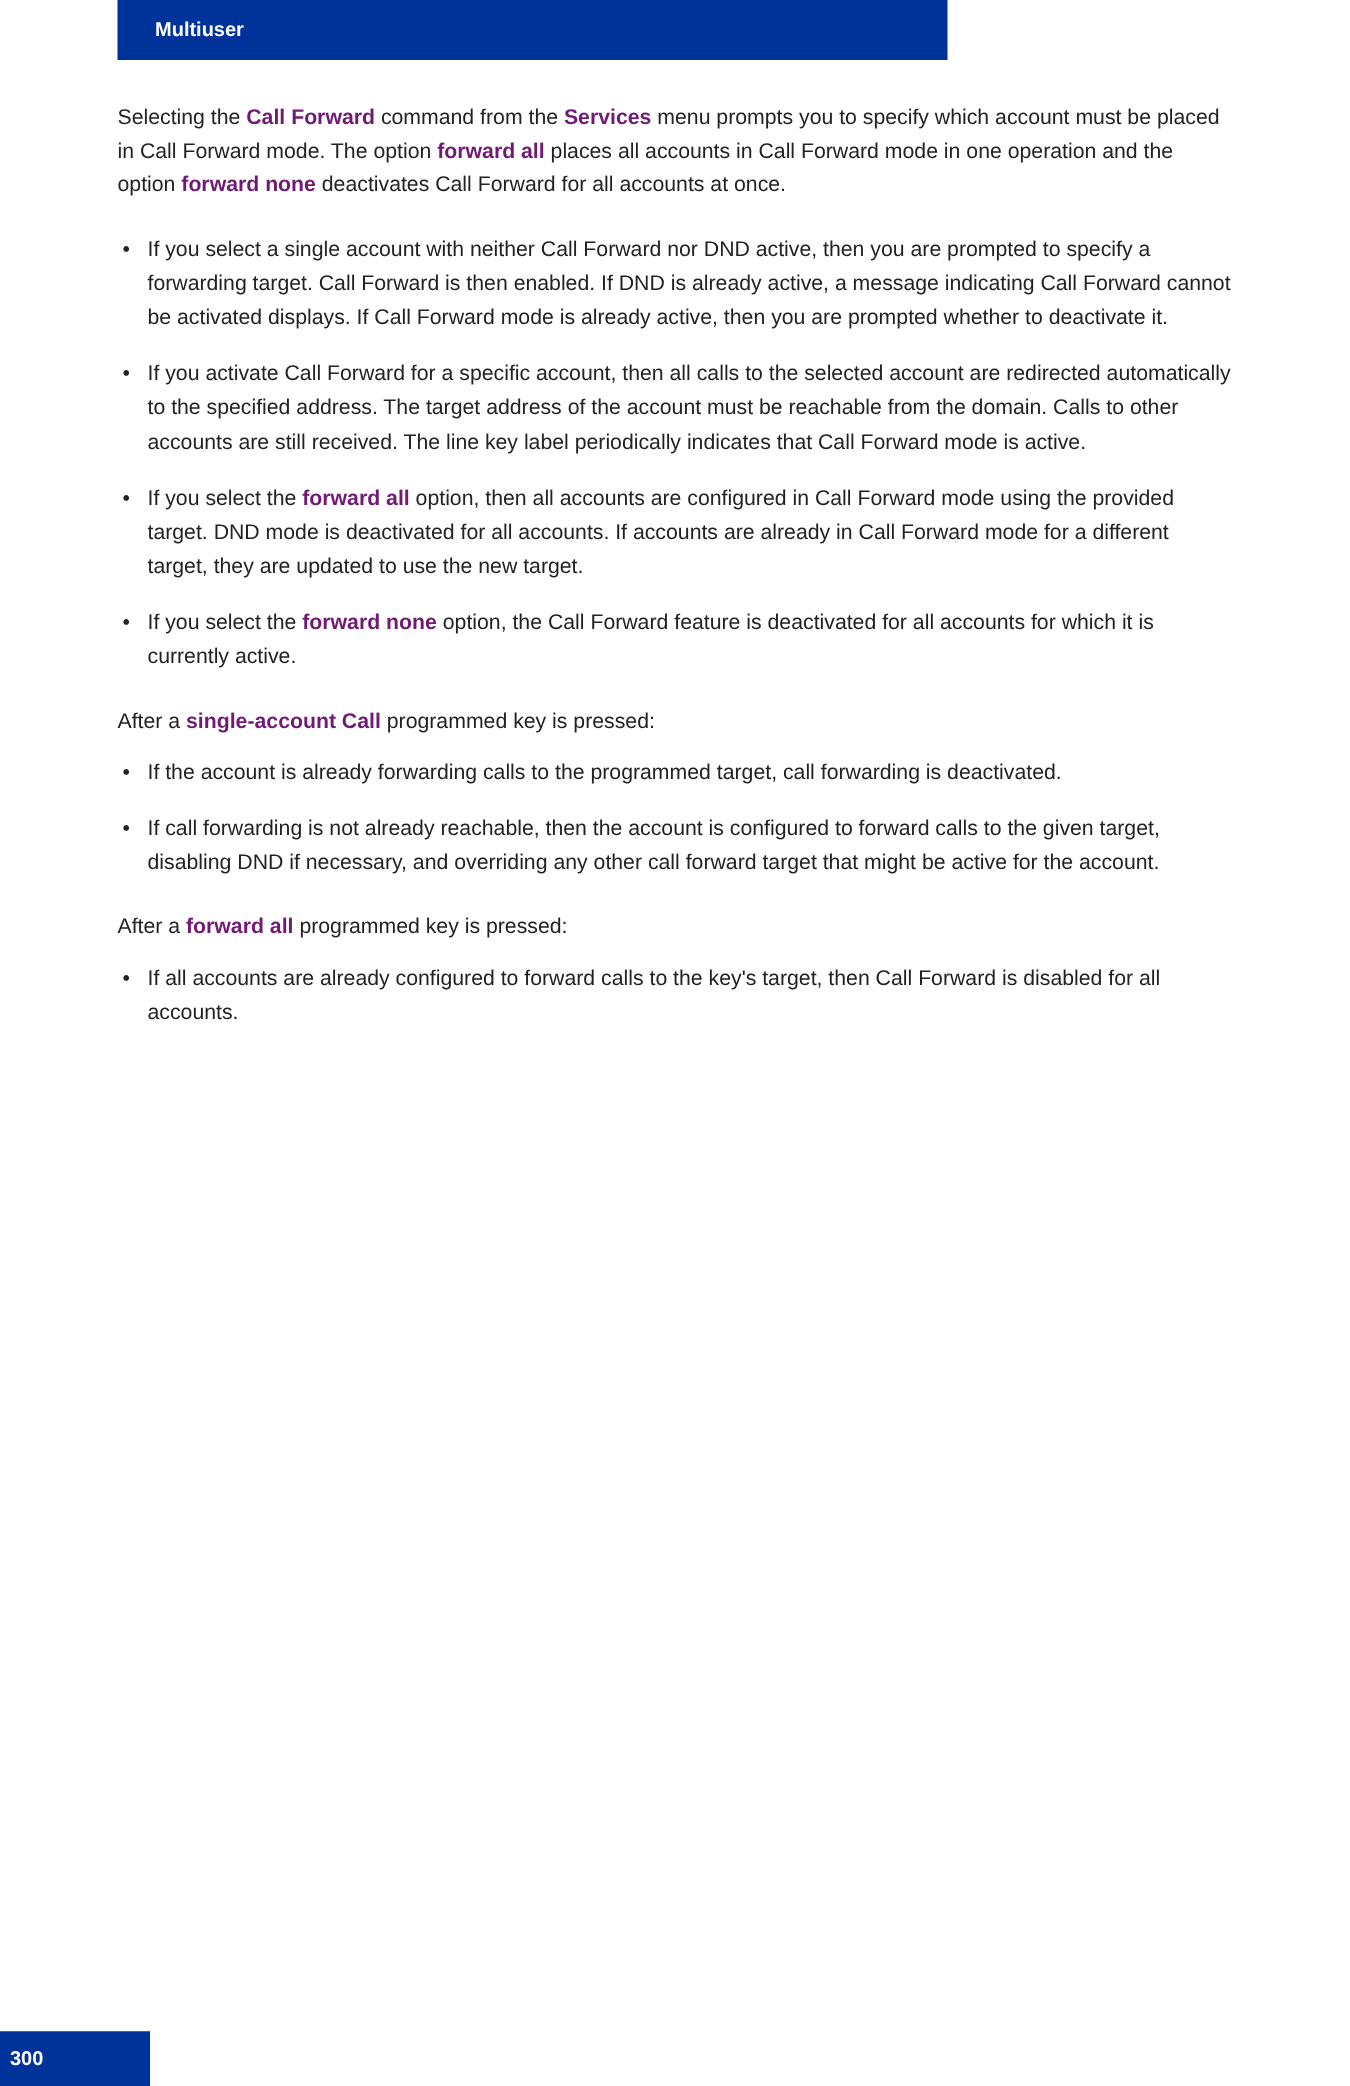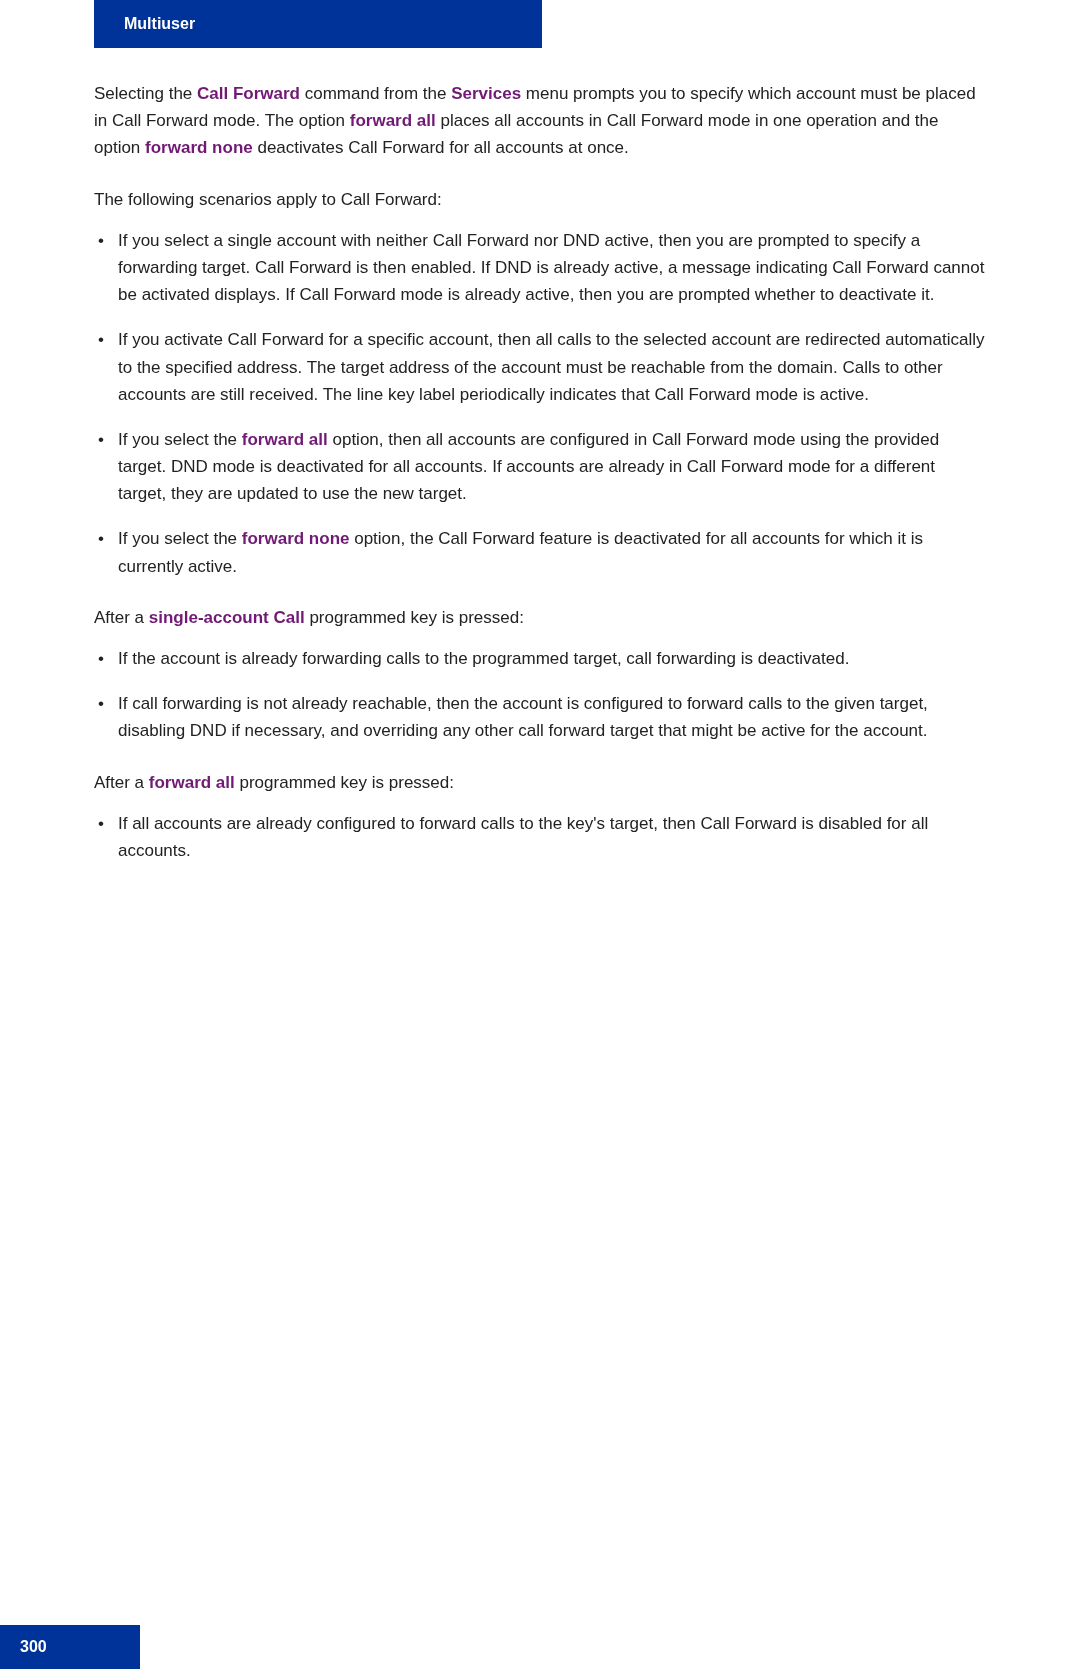--- a/index.html
+++ b/index.html
@@ -13,21 +13,21 @@
       min-height: 1669px;
       background: #ffffff;
       font-family: Arial, Helvetica, sans-serif;
       font-size: 17px;
       color: #222222;
       position: relative;
     }
 
     .header-bar {
       background-color: #003399;
-      width: 448px;
+      width: 664px;
       padding: 14px 30px;
       margin-left: 94px;
     }
 
     .header-bar-label {
       color: #ffffff;
       font-weight: bold;
       font-size: 16px;
     }
 
@@ -81,22 +81,22 @@
     .bullet-list li::before {
       content: "•";
       position: absolute;
       left: 4px;
       top: 0;
       font-size: 17px;
     }
 
     .footer-bar {
       background-color: #003399;
-      width: 140px;
-      padding: 12px 20px;
+      width: 120px;
+      padding: 12px 8px;
       position: absolute;
       bottom: 0;
       left: 0;
     }
 
     .page-number {
       color: #ffffff;
       font-weight: bold;
       font-size: 16px;
     }
@@ -108,21 +108,20 @@
   <span class="header-bar-label">Multiuser</span>
 </div>
 
 <div class="content-area">
 
 
   <p class="intro-paragraph">
     <span>Selecting the </span><span class="highlight-blue">Call Forward</span><span> command from the </span><span class="highlight-blue">Services</span><span> menu prompts you to specify which account must be placed in Call Forward mode. The option </span><span class="highlight-blue">forward all</span><span> places all accounts in Call Forward mode in one operation and the option </span><span class="highlight-blue">forward none</span><span> deactivates Call Forward for all accounts at once.</span>
   </p>
 
-  <p class="section-intro">The following scenarios apply to Call Forward:</p>
 
   <ul class="bullet-list">
     <li>
       <span>If you select a single account with neither Call Forward nor DND active, then you are prompted to specify a forwarding target. Call Forward is then enabled. If DND is already active, a message indicating Call Forward cannot be activated displays. If Call Forward mode is already active, then you are prompted whether to deactivate it.</span>
     </li>
     <li>
       <span>If you activate Call Forward for a specific account, then all calls to the selected account are redirected automatically to the specified address. The target address of the account must be reachable from the domain. Calls to other accounts are still received. The line key label periodically indicates that Call Forward mode is active.</span>
     </li>
     <li>
       <span>If you select the </span><span class="highlight-blue">forward all</span><span> option, then all accounts are configured in Call Forward mode using the provided target. DND mode is deactivated for all accounts. If accounts are already in Call Forward mode for a different target, they are updated to use the new target.</span>

